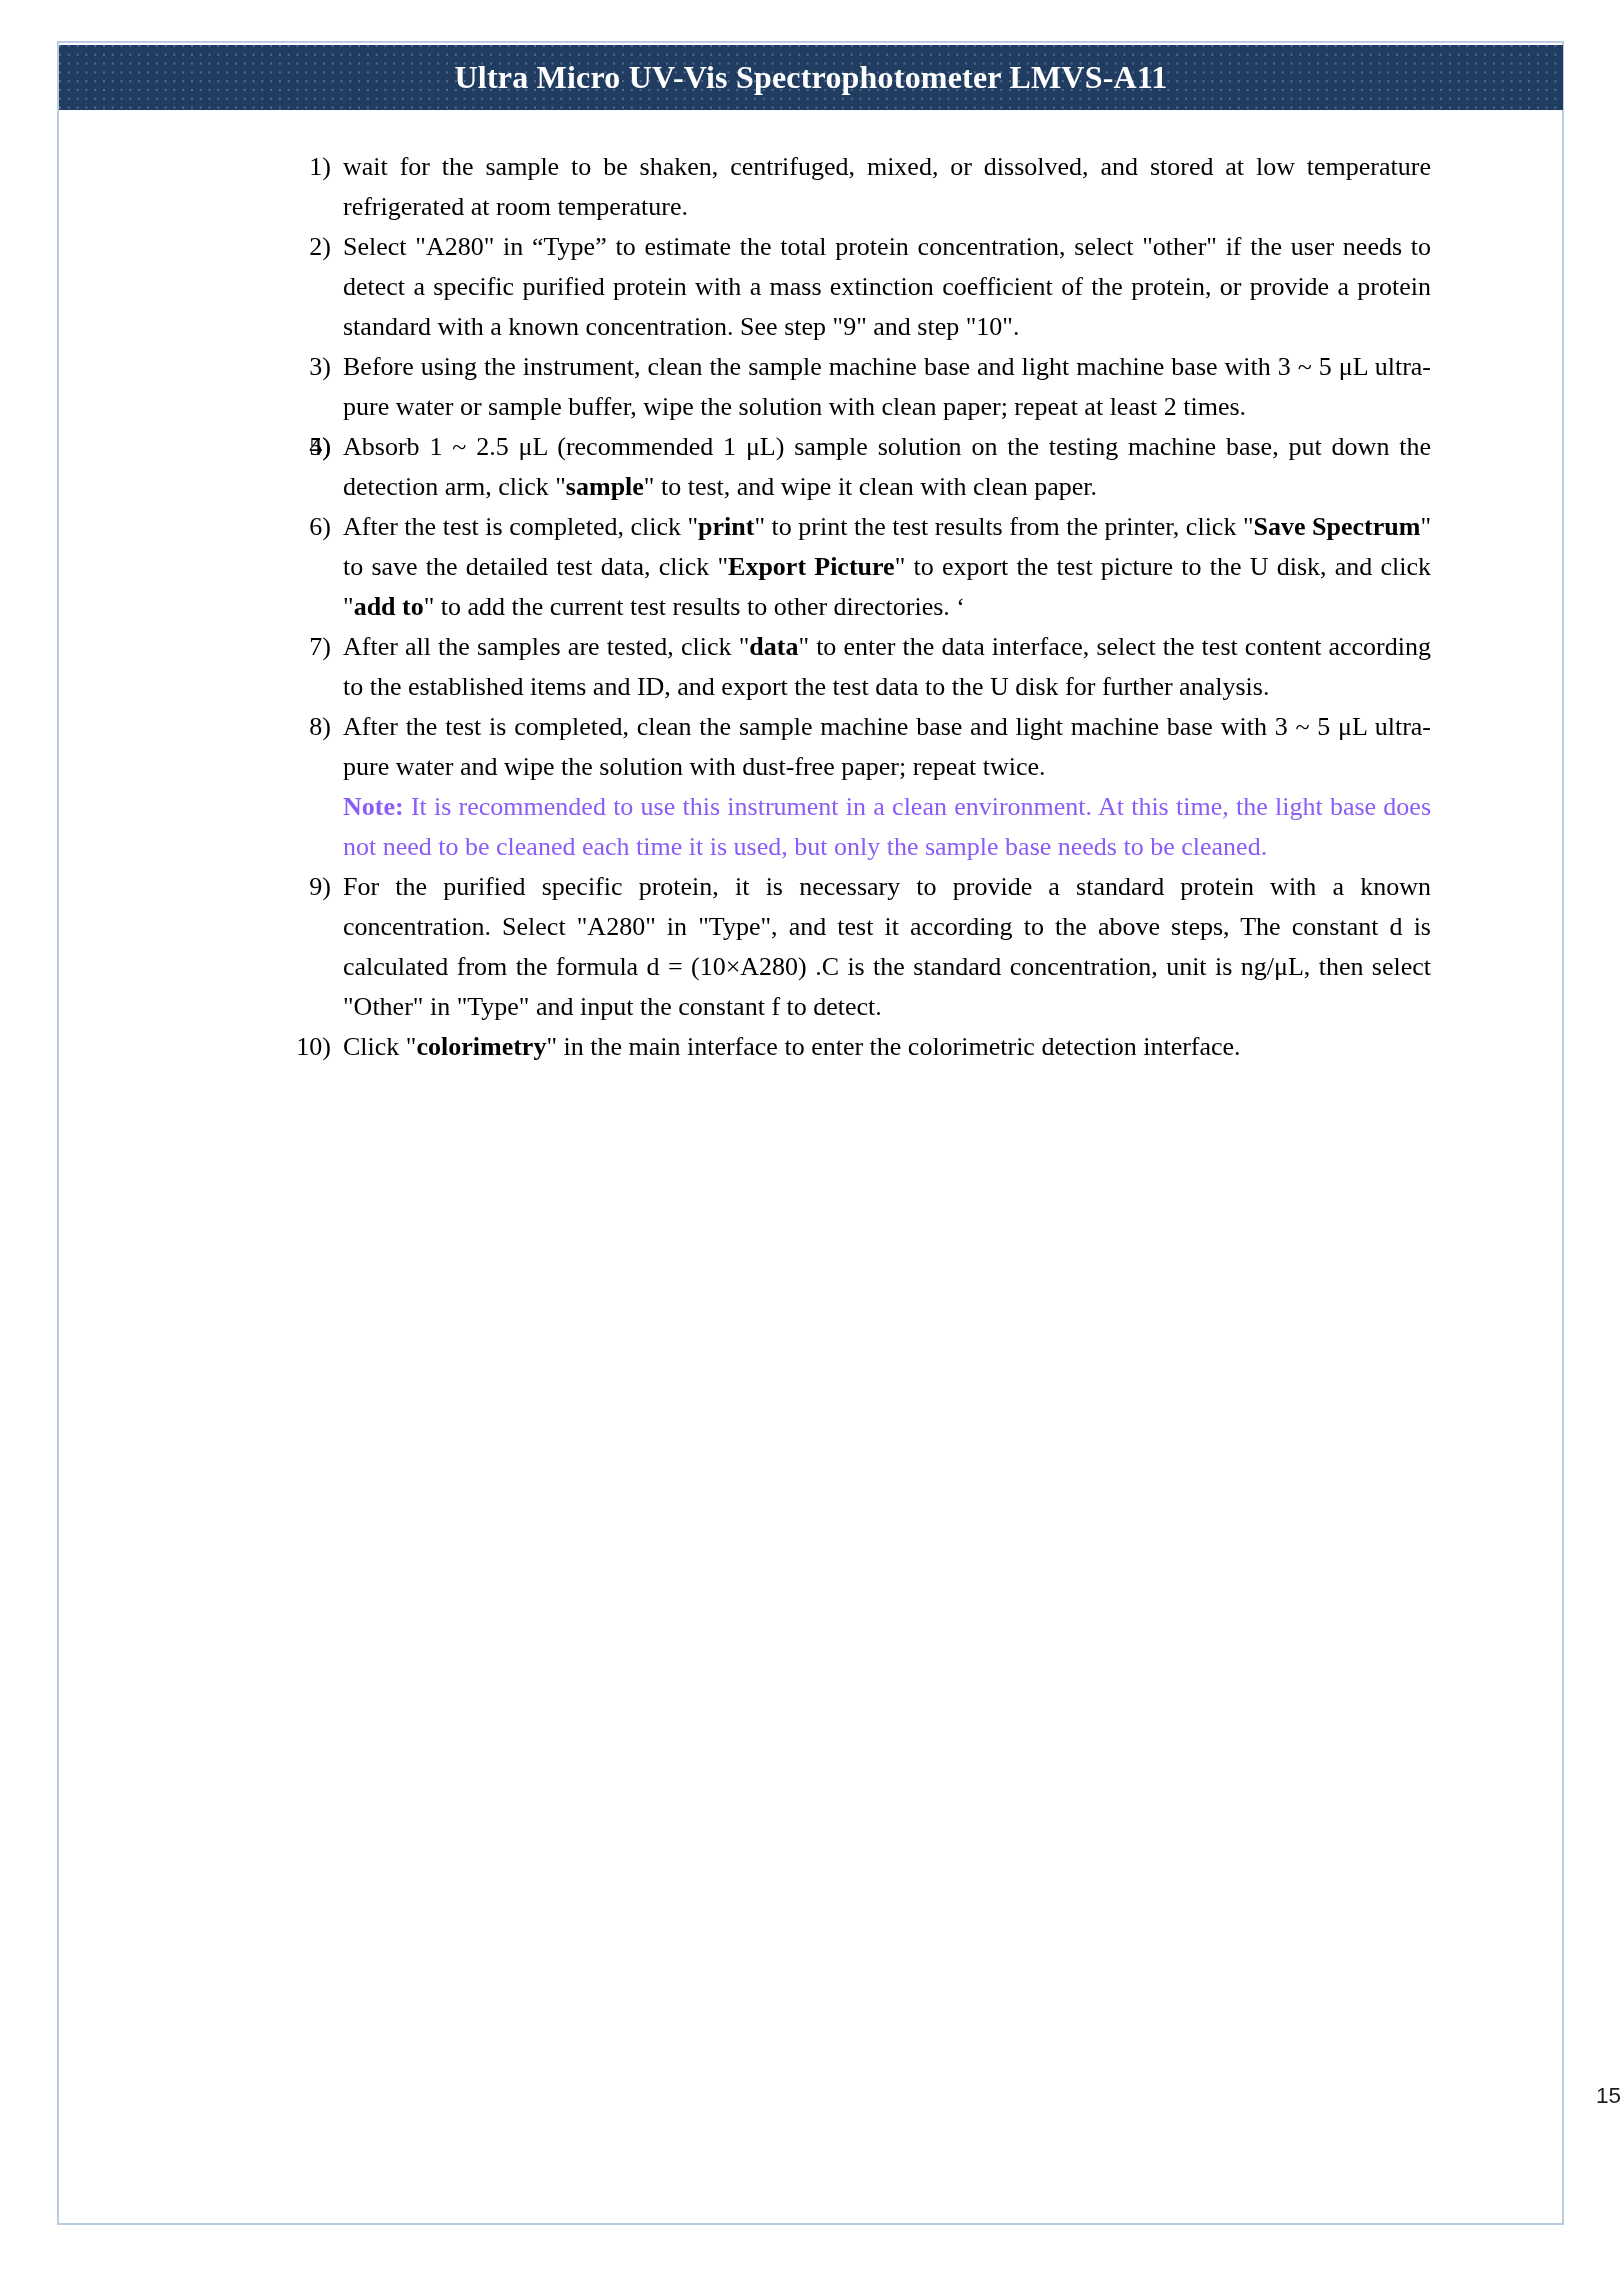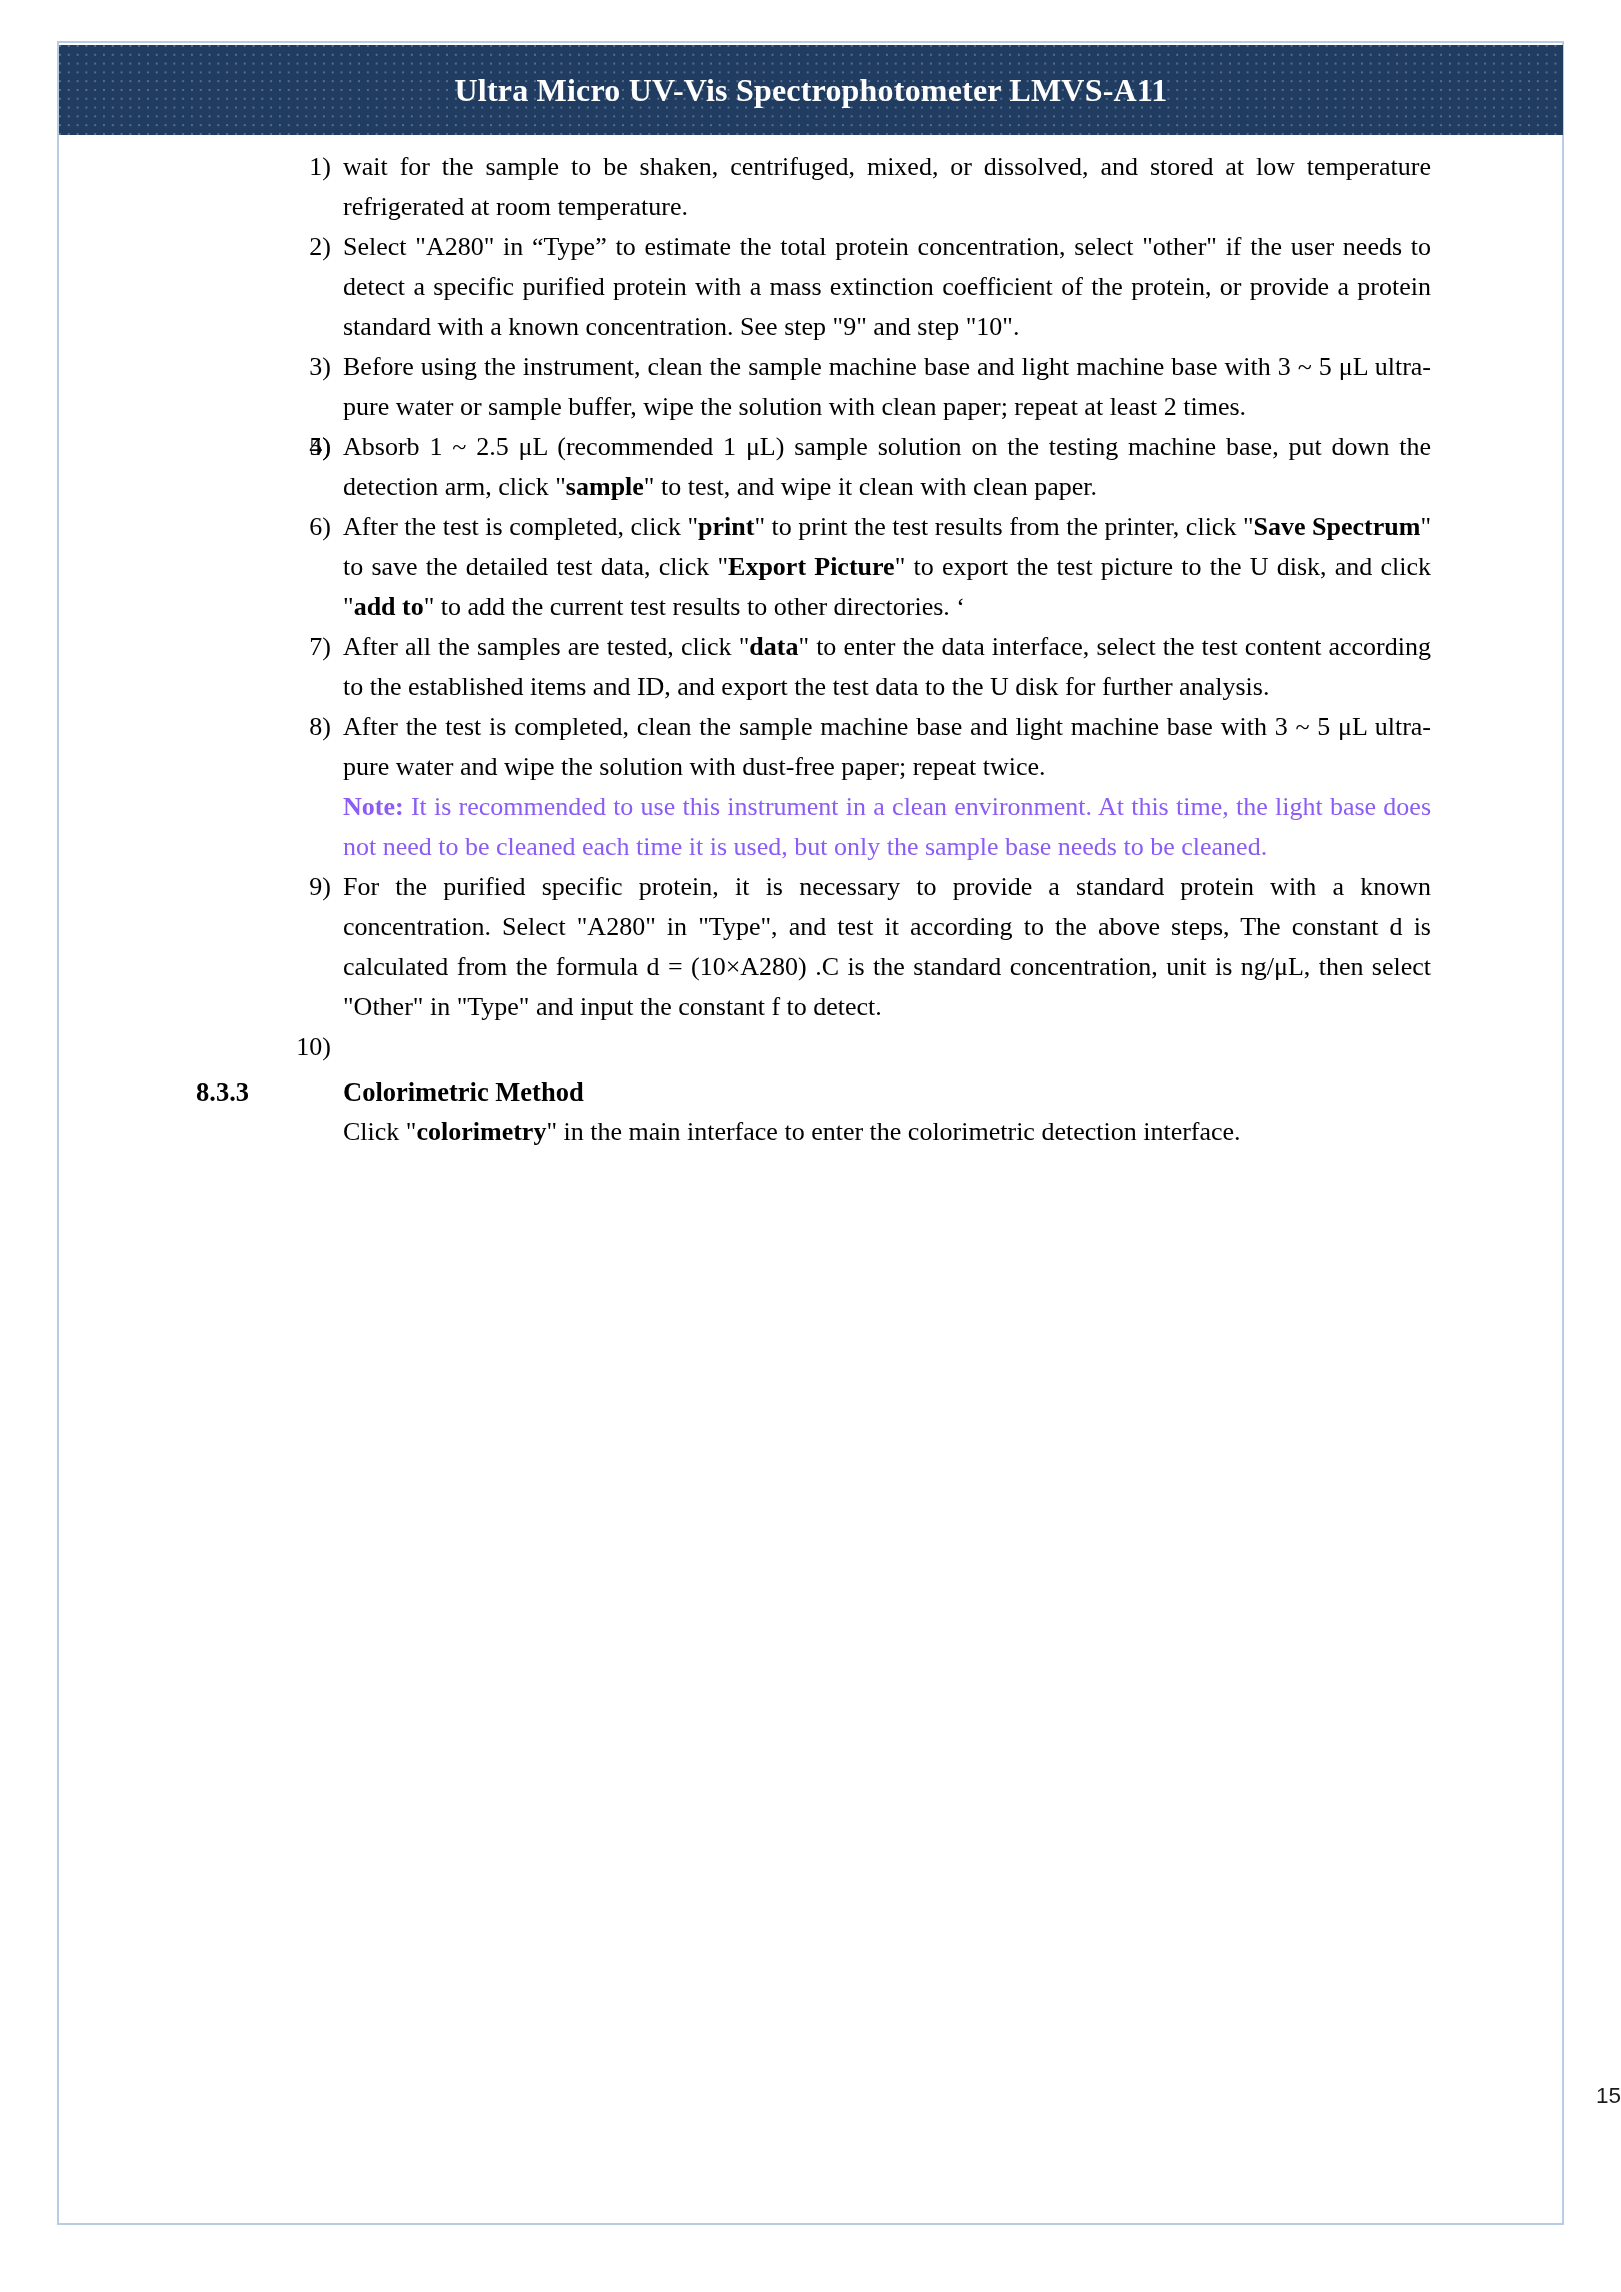--- a/index.html
+++ b/index.html
@@ -26,21 +26,21 @@
     box-sizing: border-box;
     background: #ffffff;
   }
 
   
   .doc-header {
     position: absolute;
     left: 59px;
     top: 45px;
     width: 1504px;
-    height: 90px;
+    height: 65px;
     background-color: #213c61;
     background-image:
       radial-gradient(circle at 1px 1px, rgba(160,180,210,0.42) 1px, transparent 1.2px);
     background-size: 8.8px 8.8px;
     display: flex;
     align-items: center;
     justify-content: center;
     box-sizing: border-box;
     z-index: 3;
   }
@@ -196,23 +196,20 @@
       <span class="marker">9)</span>
       <span>For the purified specific protein, it is necessary to provide a standard protein with a known concentration. Select "A280" in "Type", and test it according to the above steps, The constant d is calculated from the formula d = (10×A280) .C is the standard concentration, unit is ng/μL, then select "Other" in "Type" and input the constant f to detect.</span>
     </li>
 
     <li class="step">
       <span class="marker">10)</span>
     </li>
 
   </ol>
 
-  <div class="section-heading">
-    <span class="sec-num">8.3.3</span><span>Colorimetric Method</span>
-  </div>
 
   <div class="section-body">
     <span>Click "<b>colorimetry</b>" in the main interface to enter the colorimetric detection interface.</span>
   </div>
 
 </div>
 
 <div class="page-number">15</div>
 
 

